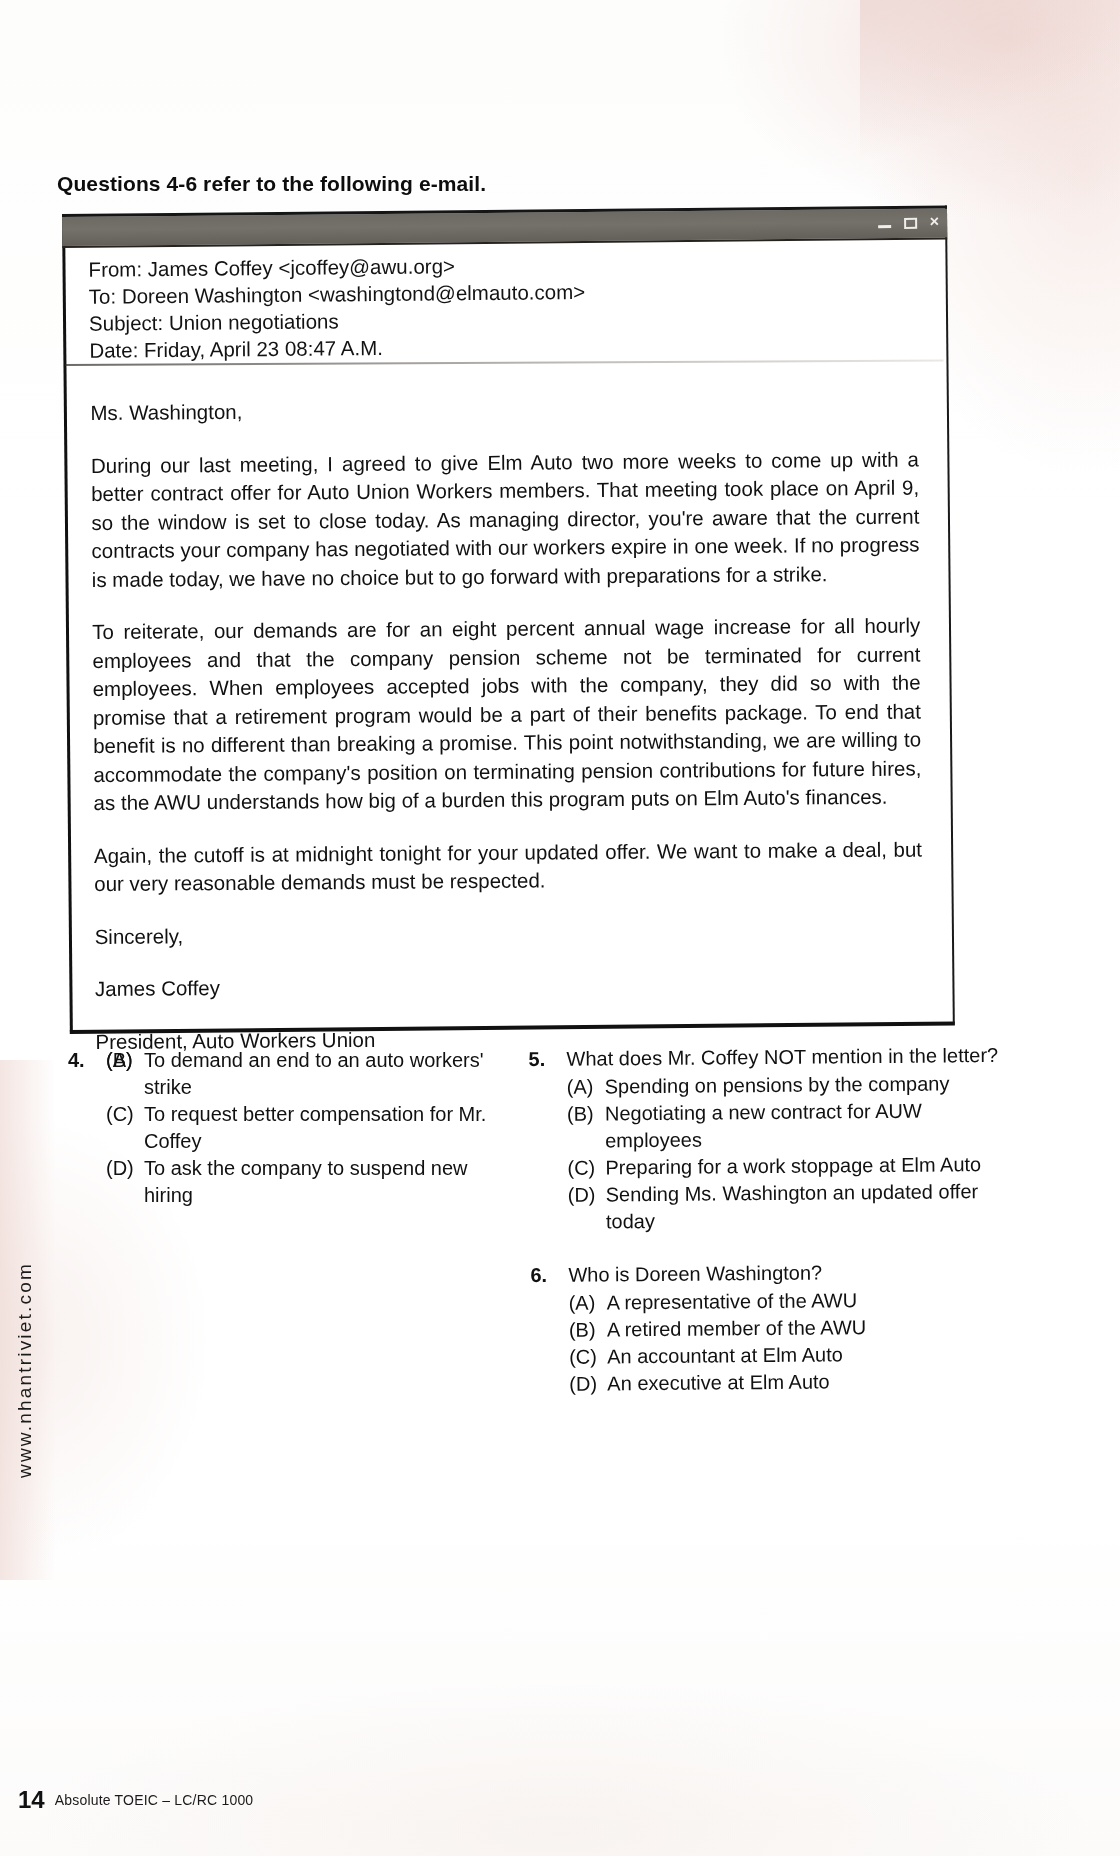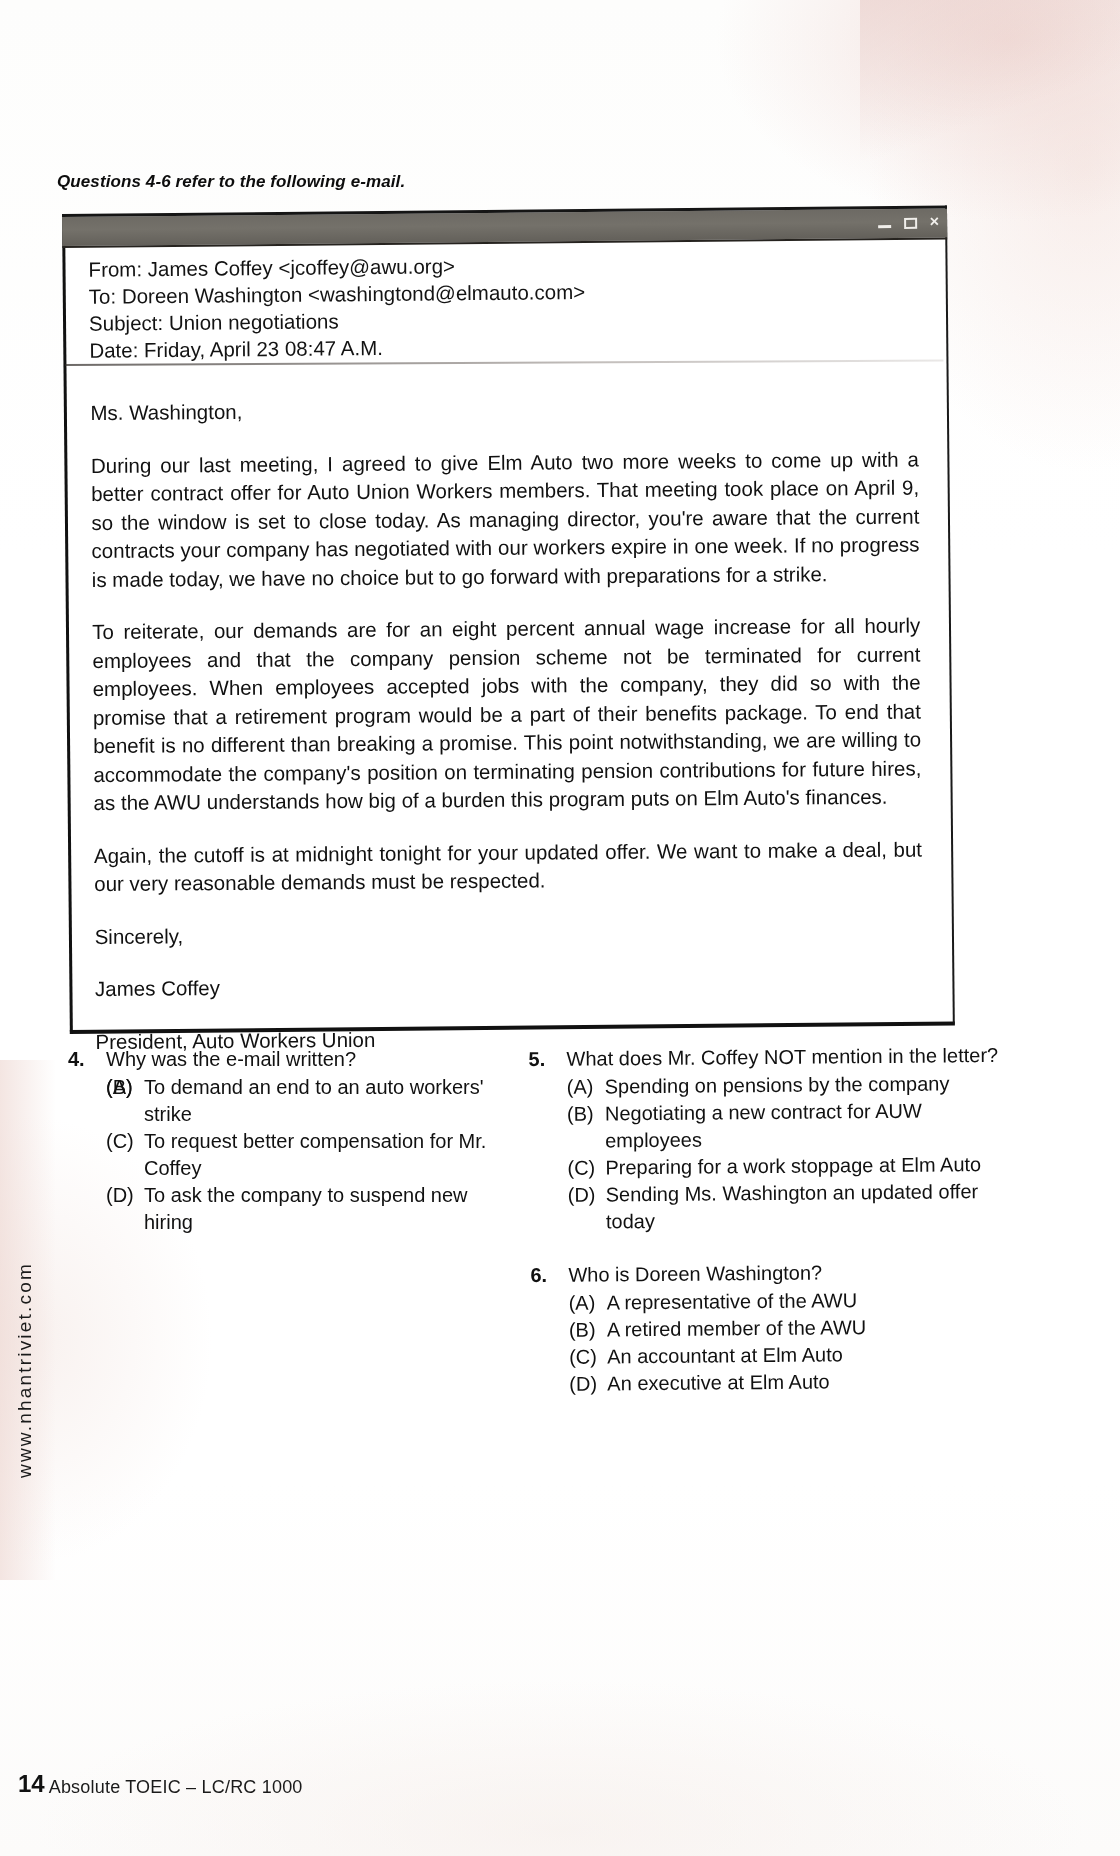--- a/index.html
+++ b/index.html
@@ -37,26 +37,25 @@
   .sheet-edge-left {
     position: absolute;
     left: 0; top: 1060px; width: 70px; height: 520px;
     background: linear-gradient(90deg, rgba(236,212,206,0.6), rgba(255,255,255,0) 80%);
   }
 
   
   .q-heading {
     position: absolute;
     left: 57px; top: 172px;
-    font-size: 17px;
+    font-size: 21px;
     font-weight: bold;
     letter-spacing: .1px;
     color: #0d0d0d;
     white-space: nowrap;
-    font-style: italic;
   }
 
   
   .email-window {
     position: absolute;
     left: 62px; top: 214px;
     width: 885px; height: 820px;
     transform: rotate(-0.55deg);
     transform-origin: 0 0;
   }
@@ -198,32 +197,32 @@
     color: #1a1a1a;
     writing-mode: vertical-rl;
     transform: rotate(180deg);
     font-family: "Liberation Sans", sans-serif;
   }
 
   
   .footer {
     position: absolute;
     left: 18px;
-    bottom: 58px;
+    bottom: 42px;
     display: flex;
-    align-items: flex-end;
-    gap: 4px;
+    align-items: center;
+    gap: 10px;
   }
   .page-num {
     font-size: 24px;
     font-weight: bold;
     color: #111;
   }
   .book-title {
-    font-size: 18px;
+    font-size: 14px;
     color: #1a1a1a;
     letter-spacing: .2px;
   }
 </style>
 </head>
 <body>
 
 <div class="page">
 
   <div class="sheet-edge-top"></div>
@@ -261,21 +260,20 @@
       <p class="nojust sig-line">President, Auto Workers Union</p>
     </div>
   </div>
 
   <div class="questions">
 
     <div class="col col-left">
 
       <div class="qitem">
         <span class="qnum">4.</span>
-        <div class="qtext">Why was the e-mail written?</div>
         <div class="choices">
           <div class="choice">
             <span class="lab">(A)</span>
           </div>
           <div class="choice">
             <span class="lab">(B)</span>
             <span>To demand an end to an auto workers' strike</span>
           </div>
           <div class="choice">
             <span class="lab">(C)</span>

